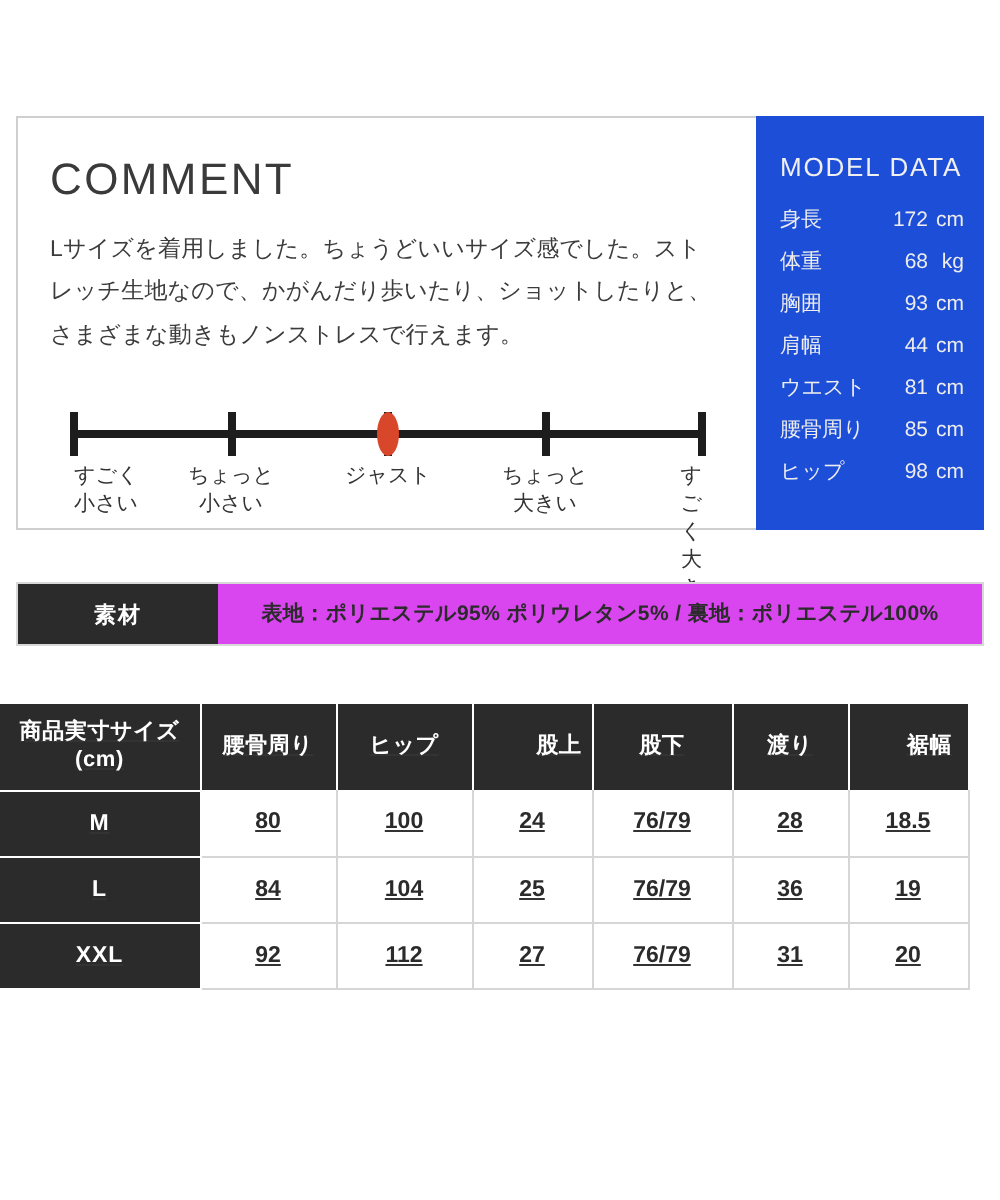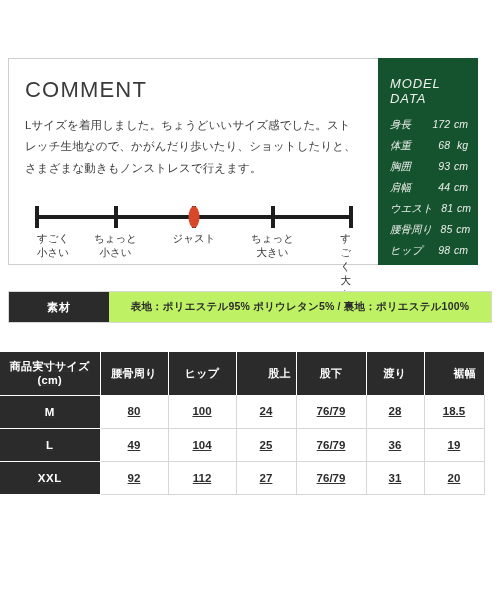--- a/index.html
+++ b/index.html
@@ -91,26 +91,25 @@
     color: #333333;
     white-space: pre-line;
     text-align: center;
     transform: translateX(-50%);
   }
   .scale-label.edge-left { transform: translateX(0); text-align: left; }
   .scale-label.edge-right { transform: translateX(-100%); text-align: right; }
 
   
   #model-panel {
-    width: 100px;
+    width: 114px;
     box-sizing: border-box;
-    background: #14532d;
+    background: #1d4ed8;
     color: #e8e8e8;
     padding: 18px 10px 0 12px;
-    font-style: italic;
   }
   #model-title {
     font-size: 13px;
     letter-spacing: 0.9px;
     color: #f0f0f0;
     margin: 0 0 12px 0;
     font-weight: 400;
   }
   .model-row {
     display: flex;
@@ -146,21 +145,21 @@
     color: #ffffff;
     font-size: 11px;
     font-weight: bold;
     display: flex;
     align-items: center;
     justify-content: center;
     letter-spacing: 1px;
   }
   #material-value {
     flex: 1;
-    background: #bef264;
+    background: #d946ef;
     color: #2b2b2b;
     font-size: 10.5px;
     font-weight: bold;
     display: flex;
     align-items: center;
     justify-content: center;
     letter-spacing: 0.2px;
   }
 
   
@@ -307,21 +306,21 @@
         <th class="row-head">M</th>
         <td>80</td>
         <td>100</td>
         <td>24</td>
         <td>76/79</td>
         <td>28</td>
         <td class="lastcol">18.5</td>
       </tr>
       <tr>
         <th class="row-head">L</th>
-        <td>49</td>
+        <td>84</td>
         <td>104</td>
         <td>25</td>
         <td>76/79</td>
         <td>36</td>
         <td class="lastcol">19</td>
       </tr>
       <tr>
         <th class="row-head">XXL</th>
         <td>92</td>
         <td>112</td>

